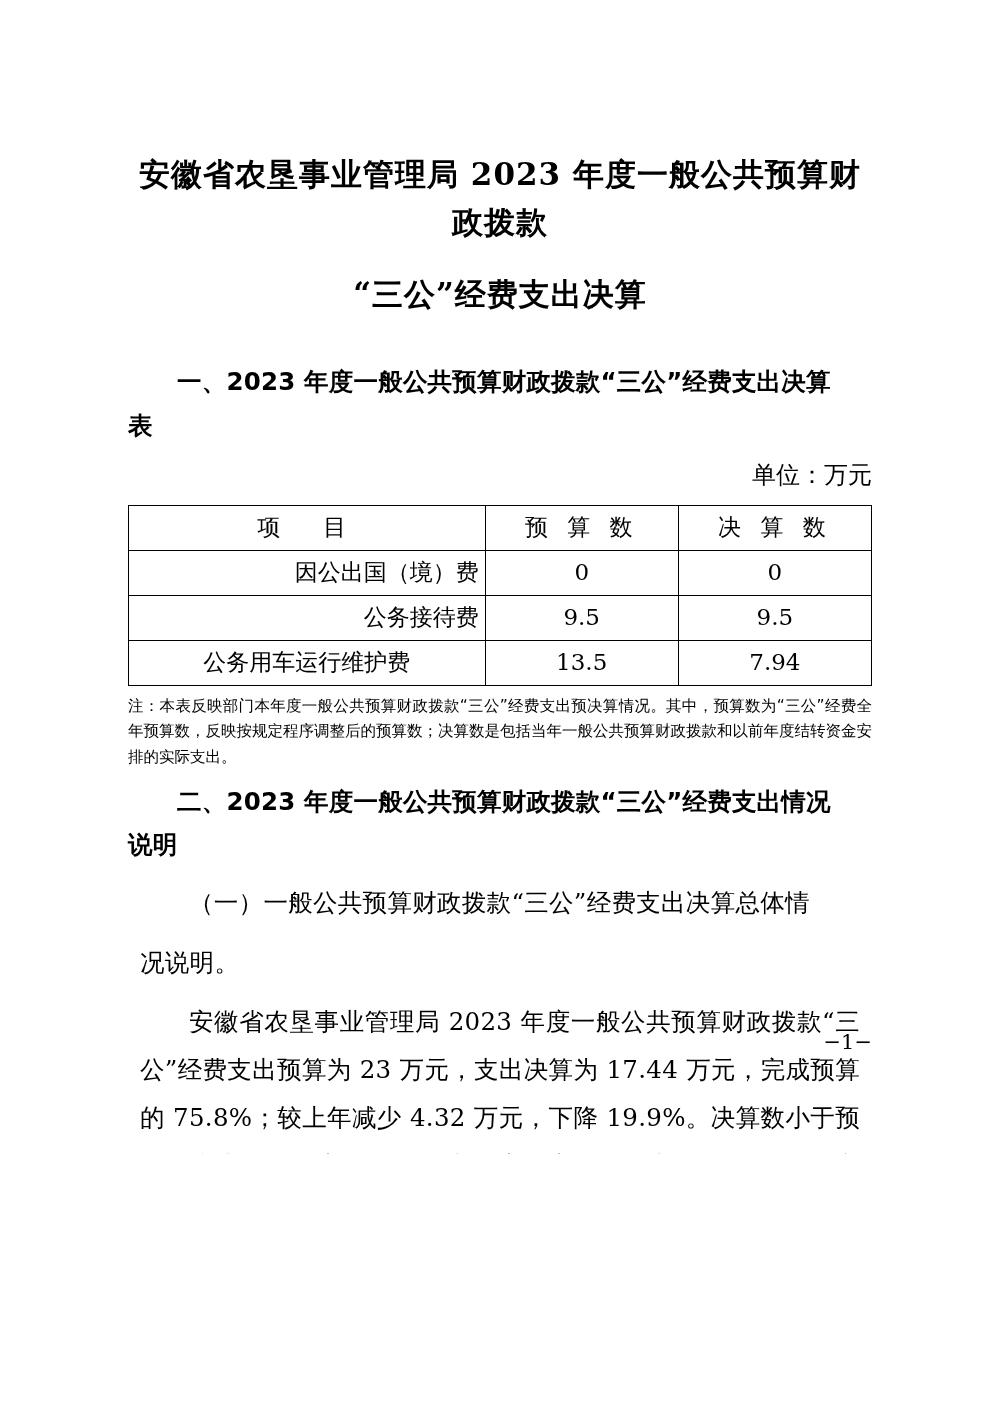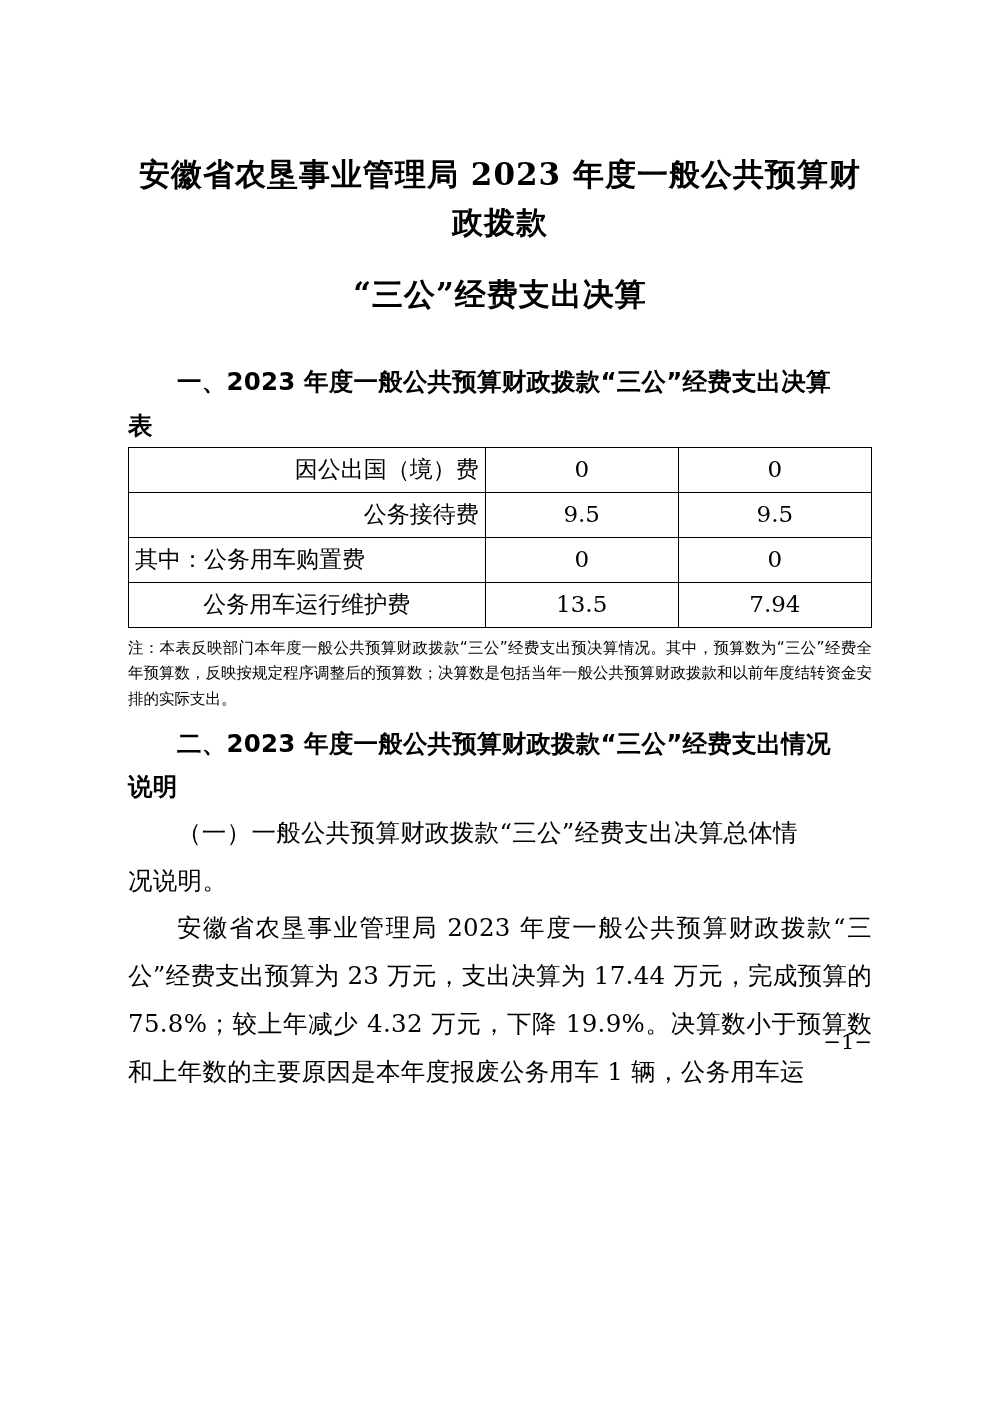--- a/index.html
+++ b/index.html
@@ -71,21 +71,21 @@
     font-family: "DejaVu Sans", "Liberation Sans", sans-serif;
     font-size: 15.5px;
     line-height: 1.62;
     margin: 8px 0 10px 0;
     text-align: justify;
   }
   .body-text {
     font-family: "DejaVu Serif", "Liberation Serif", serif;
     font-size: 24.5px;
     line-height: 1.95;
-    margin: 0;
+    margin: 12px;
     text-align: justify;
     letter-spacing: 0.3px;
   }
   .body-text.indent { text-indent: 2em; }
   .page-number {
     position: absolute;
     right: 128px;
     bottom: 100px;
     font-family: "DejaVu Serif", "Liberation Serif", serif;
     font-size: 21px;
@@ -104,42 +104,43 @@
 
   <div class="gap-a"></div>
 
   <p class="section-heading indent2">
     <span>一、2023 年度一般公共预算财政拨款“三公”经费支出决算</span>
   </p>
   <p class="section-heading">
     <span>表</span>
   </p>
 
+  <p class="unit-line">单位：万元</p>
 
   <table class="budget">
     <colgroup>
       <col class="col-item">
       <col class="col-num">
       <col class="col-num">
     </colgroup>
     <tbody>
       <tr>
+        <td class="center sp">项　目</td>
+        <td class="center sp-small">预 算 数</td>
+        <td class="center sp-small">决 算 数</td>
+      </tr>
+      <tr>
         <td class="left">因公出国（境）费</td>
         <td class="center">0</td>
         <td class="center">0</td>
       </tr>
       <tr>
         <td class="left">公务接待费</td>
         <td class="center">9.5</td>
         <td class="center">9.5</td>
-      </tr>
-      <tr>
-        <td class="indent">其中：公务用车购置费</td>
-        <td class="center">0</td>
-        <td class="center">0</td>
       </tr>
       <tr>
         <td class="indent-more">公务用车运行维护费</td>
         <td class="center">13.5</td>
         <td class="center">7.94</td>
       </tr>
     </tbody>
   </table>
 
   <p class="note">注：本表反映部门本年度一般公共预算财政拨款“三公”经费支出预决算情况。其中，预算数为“三公”经费全年预算数，反映按规定程序调整后的预算数；决算数是包括当年一般公共预算财政拨款和以前年度结转资金安排的实际支出。</p>

